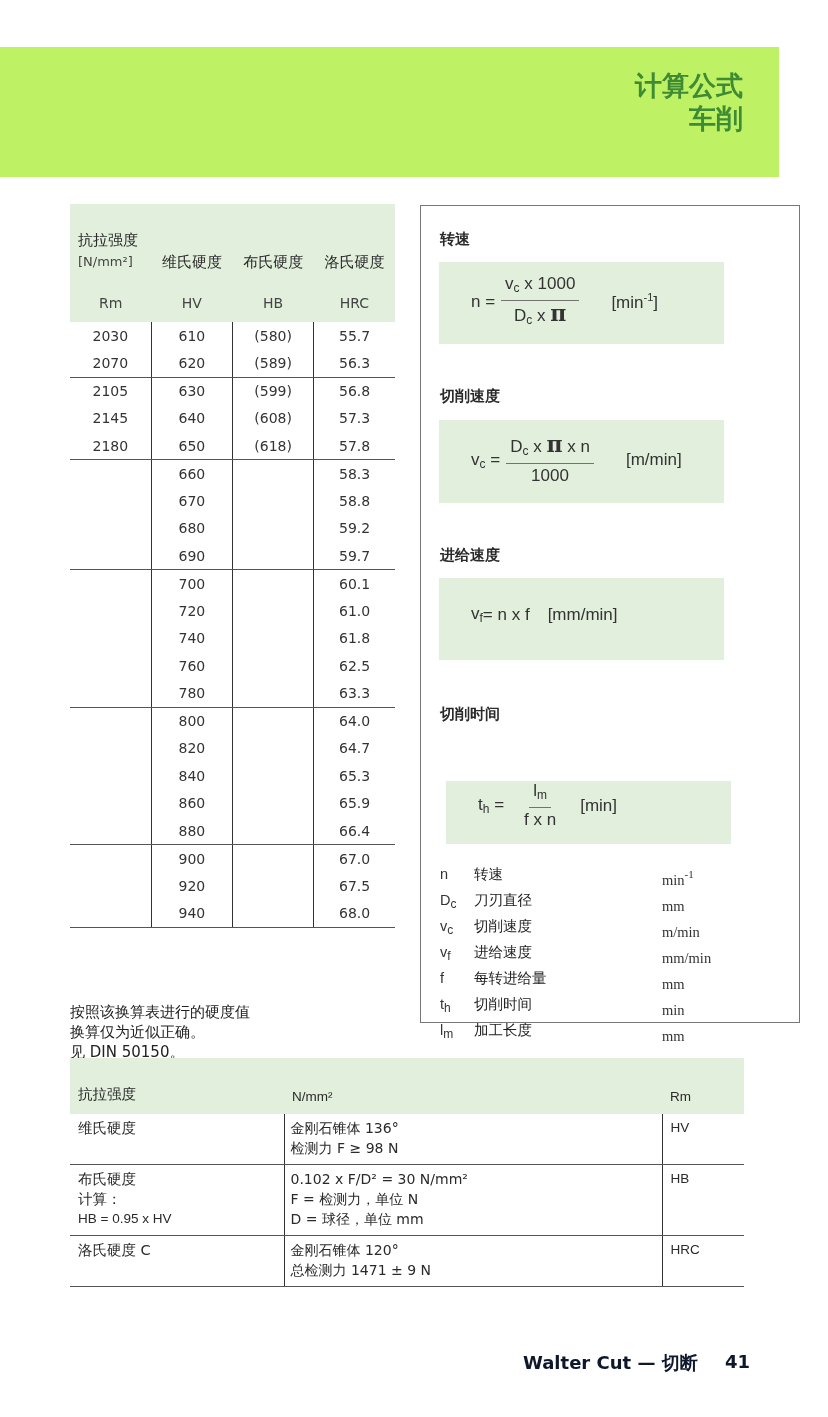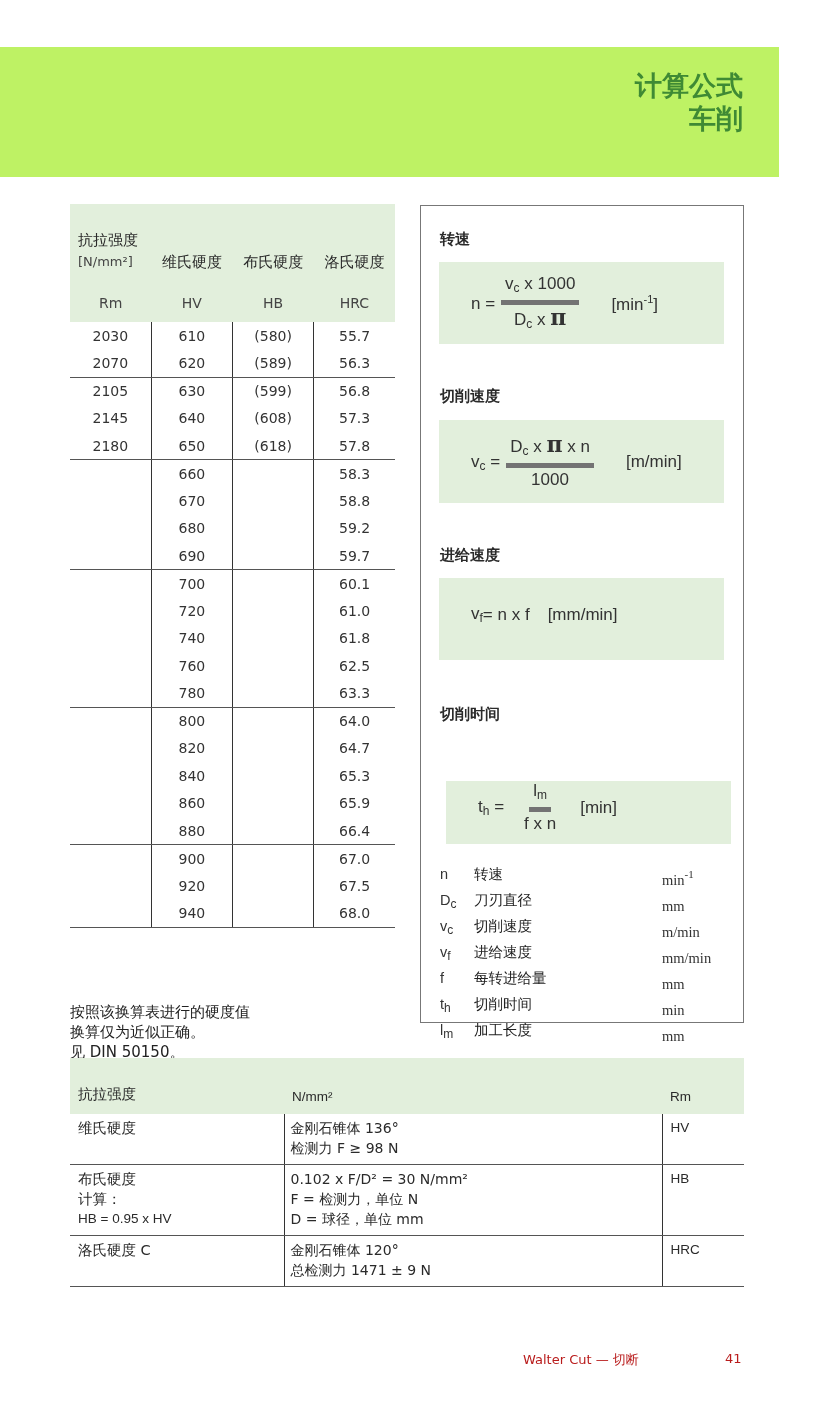--- a/index.html
+++ b/index.html
@@ -17,47 +17,47 @@
   .htable thead tr.h1 th.first .unit { font-size: 13px; color: #444; }
   .htable thead tr.h2 th { height: 38px; vertical-align: middle; font-size: 14px; color: #444; }
   .htable td { height: 27.5px; text-align: center; font-size: 14px; color: #333; }
   .htable td + td { border-left: 1px solid #333; }
   .htable tr.grp-end td { border-bottom: 1.5px solid #555; }
   .htable col { width: 81px; }
 
   .note { position: absolute; left: 70px; top: 1002px; font-size: 15px; line-height: 20px; color: #222; }
 
   
-  .fpanel { position: absolute; left: 420px; top: 205px; width: 324px; height: 818px; border: 1px solid #777; }
+  .fpanel { position: absolute; left: 420px; top: 205px; width: 380px; height: 818px; border: 1px solid #777; }
   .fsec-title { position: absolute; left: 19px; font-size: 15px; font-weight: bold; color: #2a2a2a; }
   .fbox { position: absolute; left: 18px; width: 285px; background: #e2efdc; font-family: "Liberation Sans", sans-serif; font-size: 17px; color: #333; }
   .frow { position: absolute; display: flex; align-items: center; white-space: nowrap; }
   .frac { display: inline-flex; flex-direction: column; align-items: center; margin: 0 6px; }
-  .frac .num { padding: 0 4px 2px; border-bottom: 5px solid #737373; line-height: 20px; text-align: right; }
+  .frac .num { padding: 0 4px 2px; border-bottom: 1px solid #737373; line-height: 20px; text-align: right; }
   .frac .den { padding: 2px 4px 0; line-height: 20px; }
   .pi { font-family: "DejaVu Serif", serif; font-weight: bold; font-size: 22px; }
   sub { font-size: 12px; vertical-align: -3px; }
   sup { font-size: 11px; vertical-align: 7px; }
   .unitb { margin-left: 26px; }
 
   .legend { position: absolute; left: 19px; top: 658px; width: 290px; font-size: 14.5px; line-height: 20px; }
   .legend .lrow { display: flex; }
   .legend .sym { width: 34px; font-family: "Liberation Sans", sans-serif; color: #333; }
   .legend .desc { width: 188px; color: #222; }
   .legend .u { font-family: Liberation Serif, serif; color: #333; }
 
   
   .dtable { position: absolute; left: 70px; top: 1058px; width: 674px; border-collapse: collapse; font-size: 14.5px; }
   .dtable th { background: #e2efdc; font-weight: normal; text-align: left; height: 56px; vertical-align: bottom; padding: 0 8px 10px; }
   .dtable td { vertical-align: top; padding: 4px 8px 6px; line-height: 20px; border-bottom: 1.5px solid #555; }
   .dtable td + td { border-left: 1px solid #333; }
   .dtable td.c2 { font-size: 14px; padding-left: 6px; }
   .sm { font-family: "Liberation Sans", sans-serif; font-size: 13.5px; }
 
-  .footer { position: absolute; top: 1351px; font-size: 13px; color: #b91c1c; }
+  .footer { position: absolute; top: 1351px; font-size: 18px; color: #0f172a; font-weight: bold; }
 </style>
 </head>
 <body>
 
 <div class="header-band">
   <div class="header-title">
     <div>计算公式</div>
     <div>车削</div>
   </div>
 </div>

